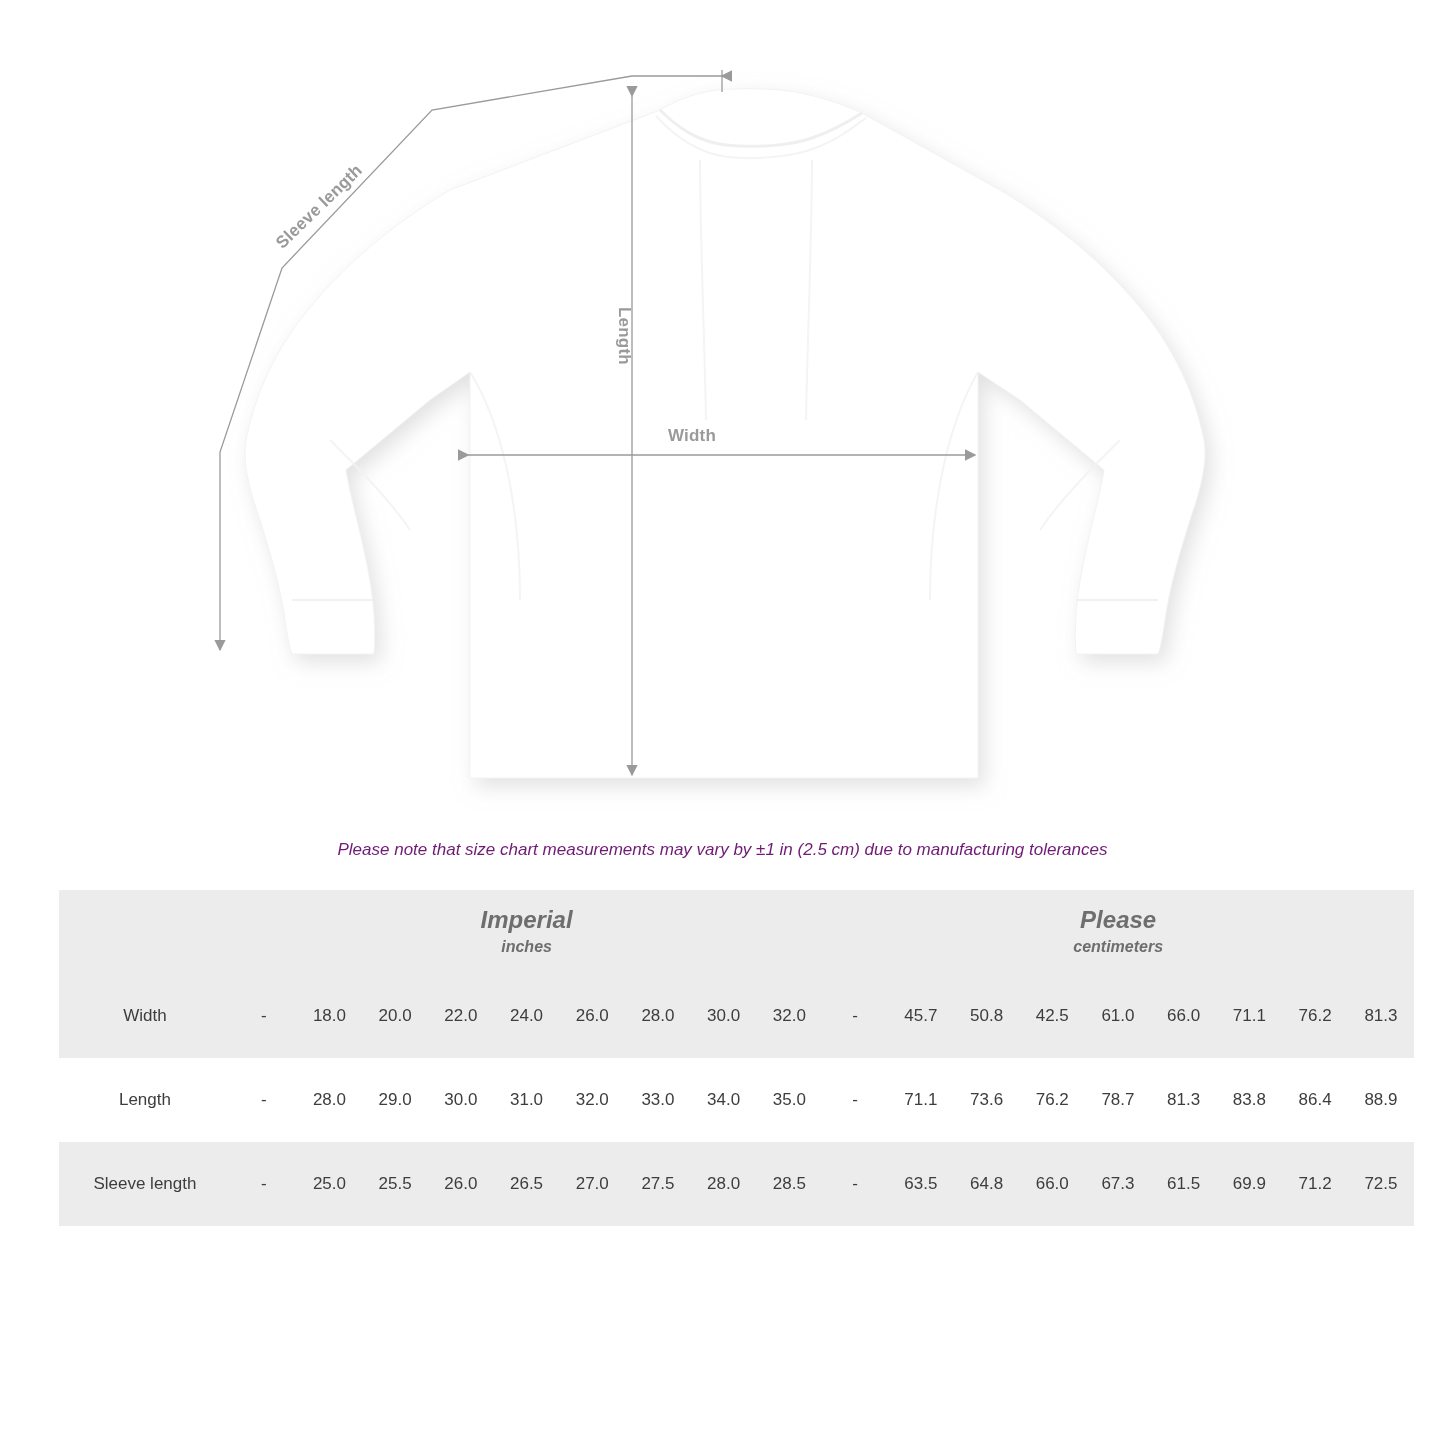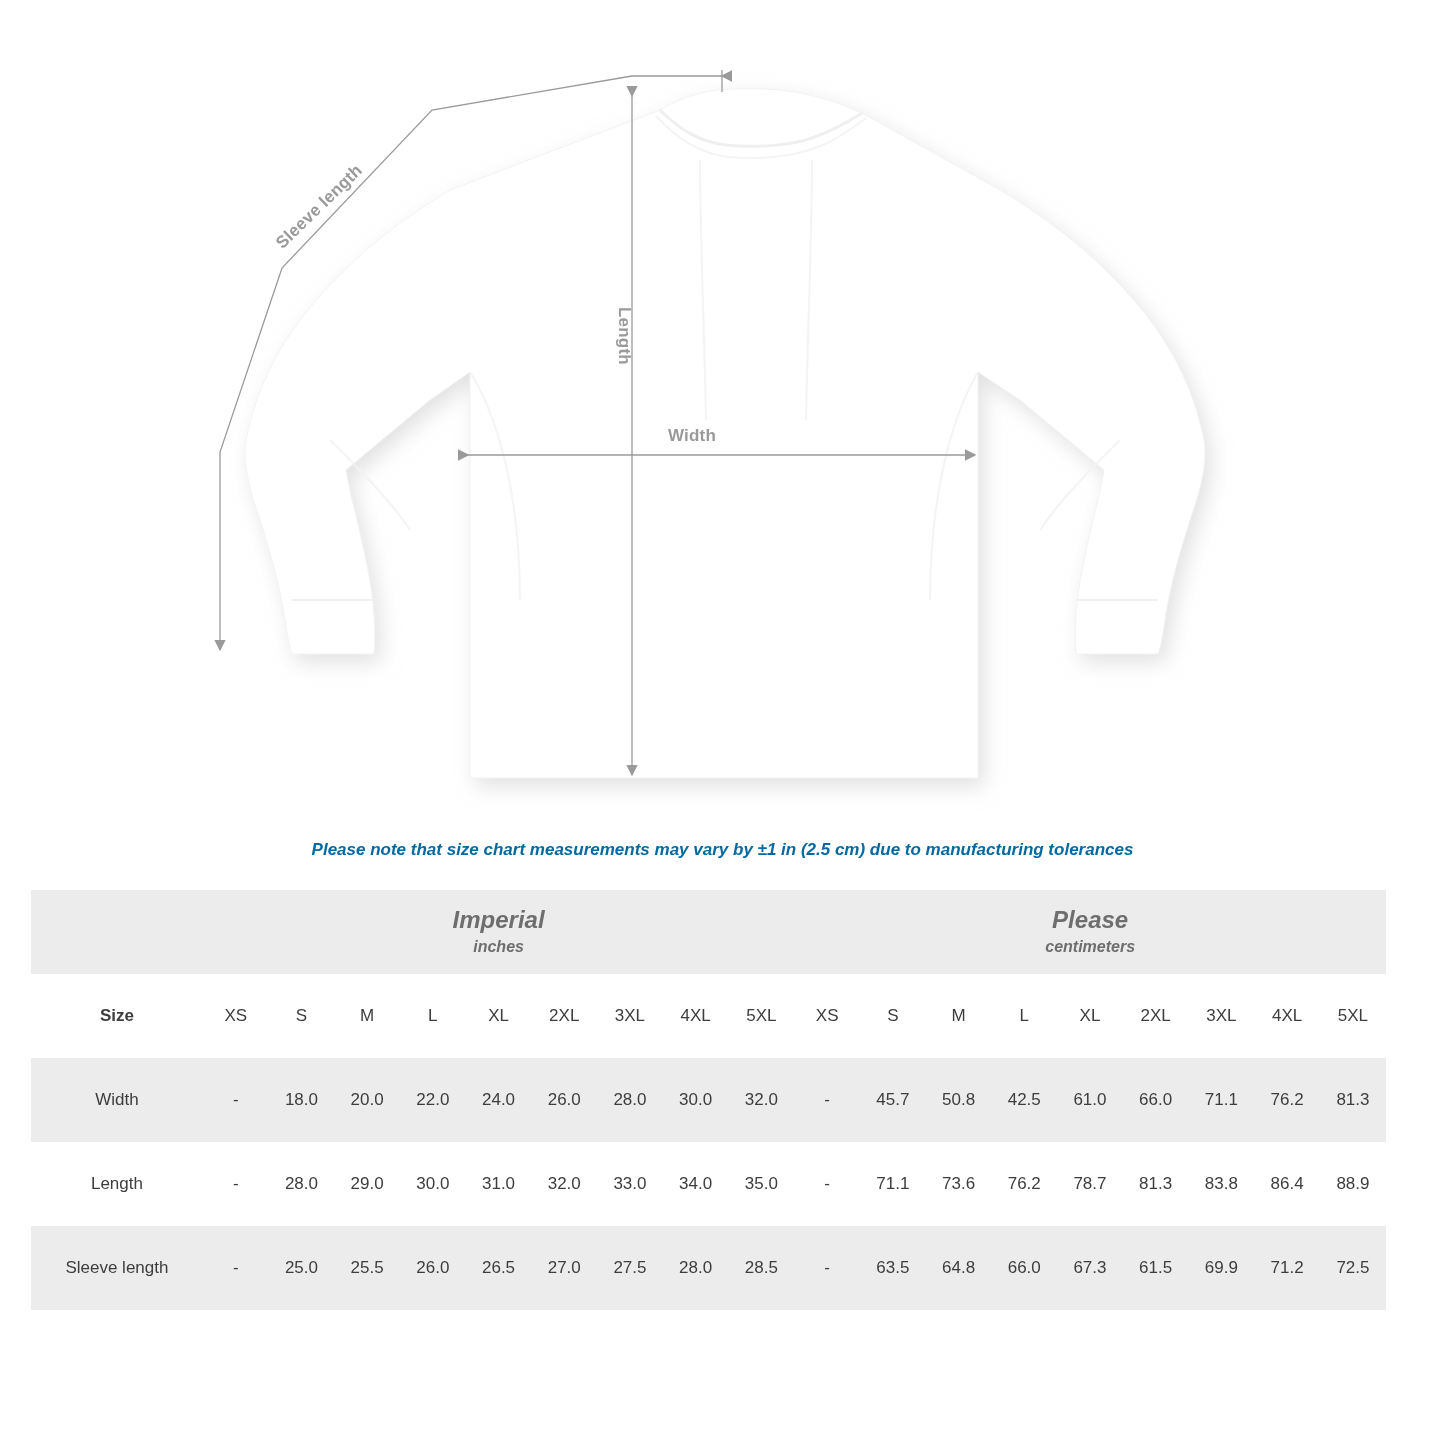--- a/index.html
+++ b/index.html
@@ -59,29 +59,28 @@
   }
   .chart-title {
     font-size: 29px;
     font-weight: bold;
     color: #2e2e2e;
     margin: 0 0 16px 0;
   }
   .chart-note {
     font-size: 17px;
     font-style: italic;
-    color: #0369a1;
+    color: #701a75;
     margin: 0;
-    font-weight: bold;
   }
 
   
   .table-wrap {
     margin-top: 30px;
-    padding: 0 31px;
+    padding: 0 59px;
     box-sizing: border-box;
     width: 1445px;
   }
   table.size-table {
     border-collapse: collapse;
     width: 1355px;
     table-layout: fixed;
   }
   table.size-table td,
   table.size-table th {
@@ -245,41 +244,20 @@
           <td></td>
           <td colspan="9">
             <div class="unit-sys">Imperial</div>
             <div class="unit-sub">inches</div>
           </td>
           <td colspan="9">
             <div class="unit-sys">Please</div>
             <div class="unit-sub">centimeters</div>
           </td>
         </tr>
-        <tr class="head-row">
-          <td class="rowlabel">Size</td>
-          <td>XS</td>
-          <td>S</td>
-          <td>M</td>
-          <td>L</td>
-          <td>XL</td>
-          <td>2XL</td>
-          <td>3XL</td>
-          <td>4XL</td>
-          <td>5XL</td>
-          <td>XS</td>
-          <td>S</td>
-          <td>M</td>
-          <td>L</td>
-          <td>XL</td>
-          <td>2XL</td>
-          <td>3XL</td>
-          <td>4XL</td>
-          <td>5XL</td>
-        </tr>
         <tr class="row-shade">
           <td class="rowlabel">Width</td>
           <td>-</td>
           <td>18.0</td>
           <td>20.0</td>
           <td>22.0</td>
           <td>24.0</td>
           <td>26.0</td>
           <td>28.0</td>
           <td>30.0</td>

